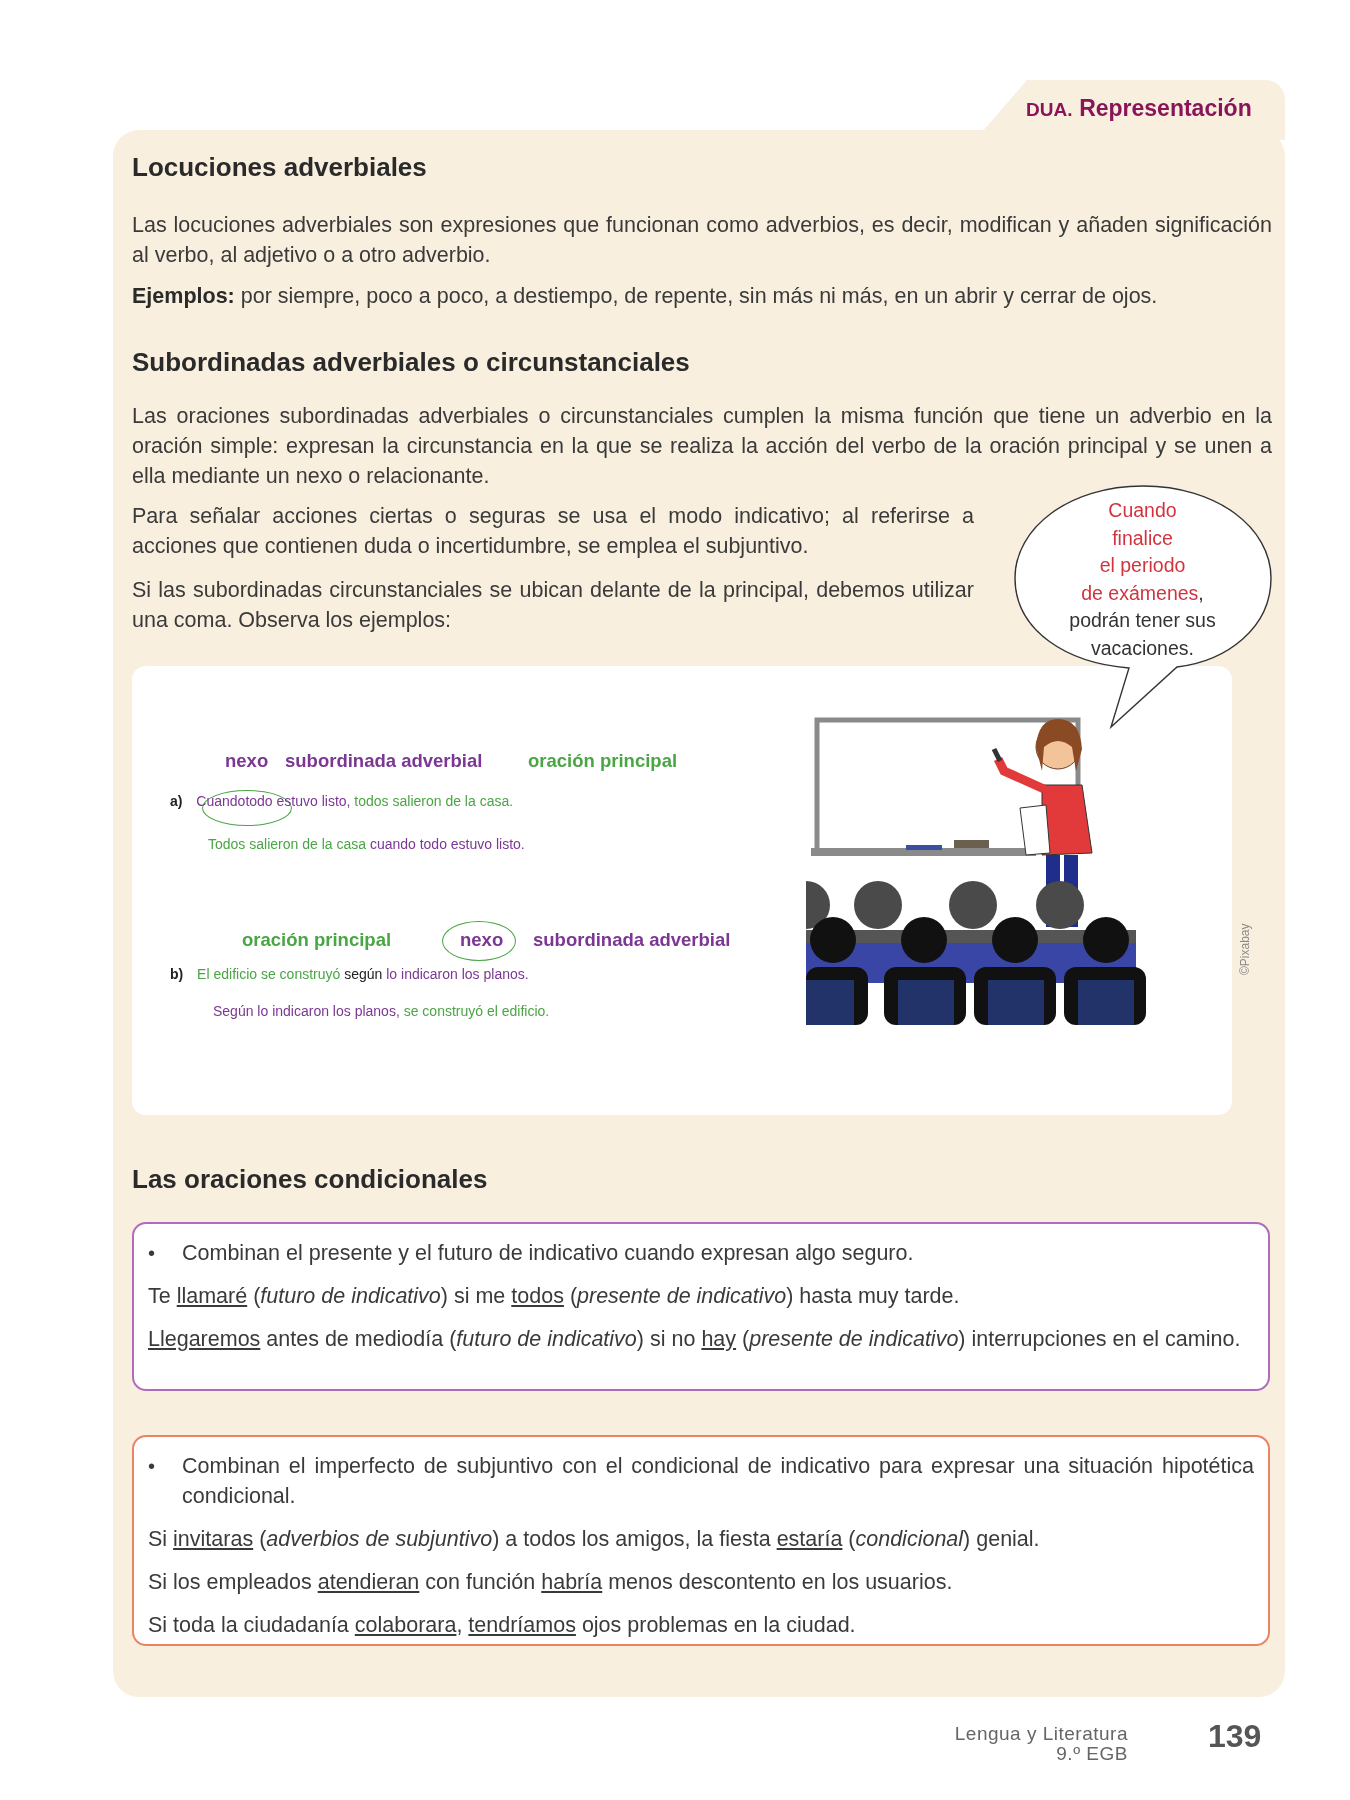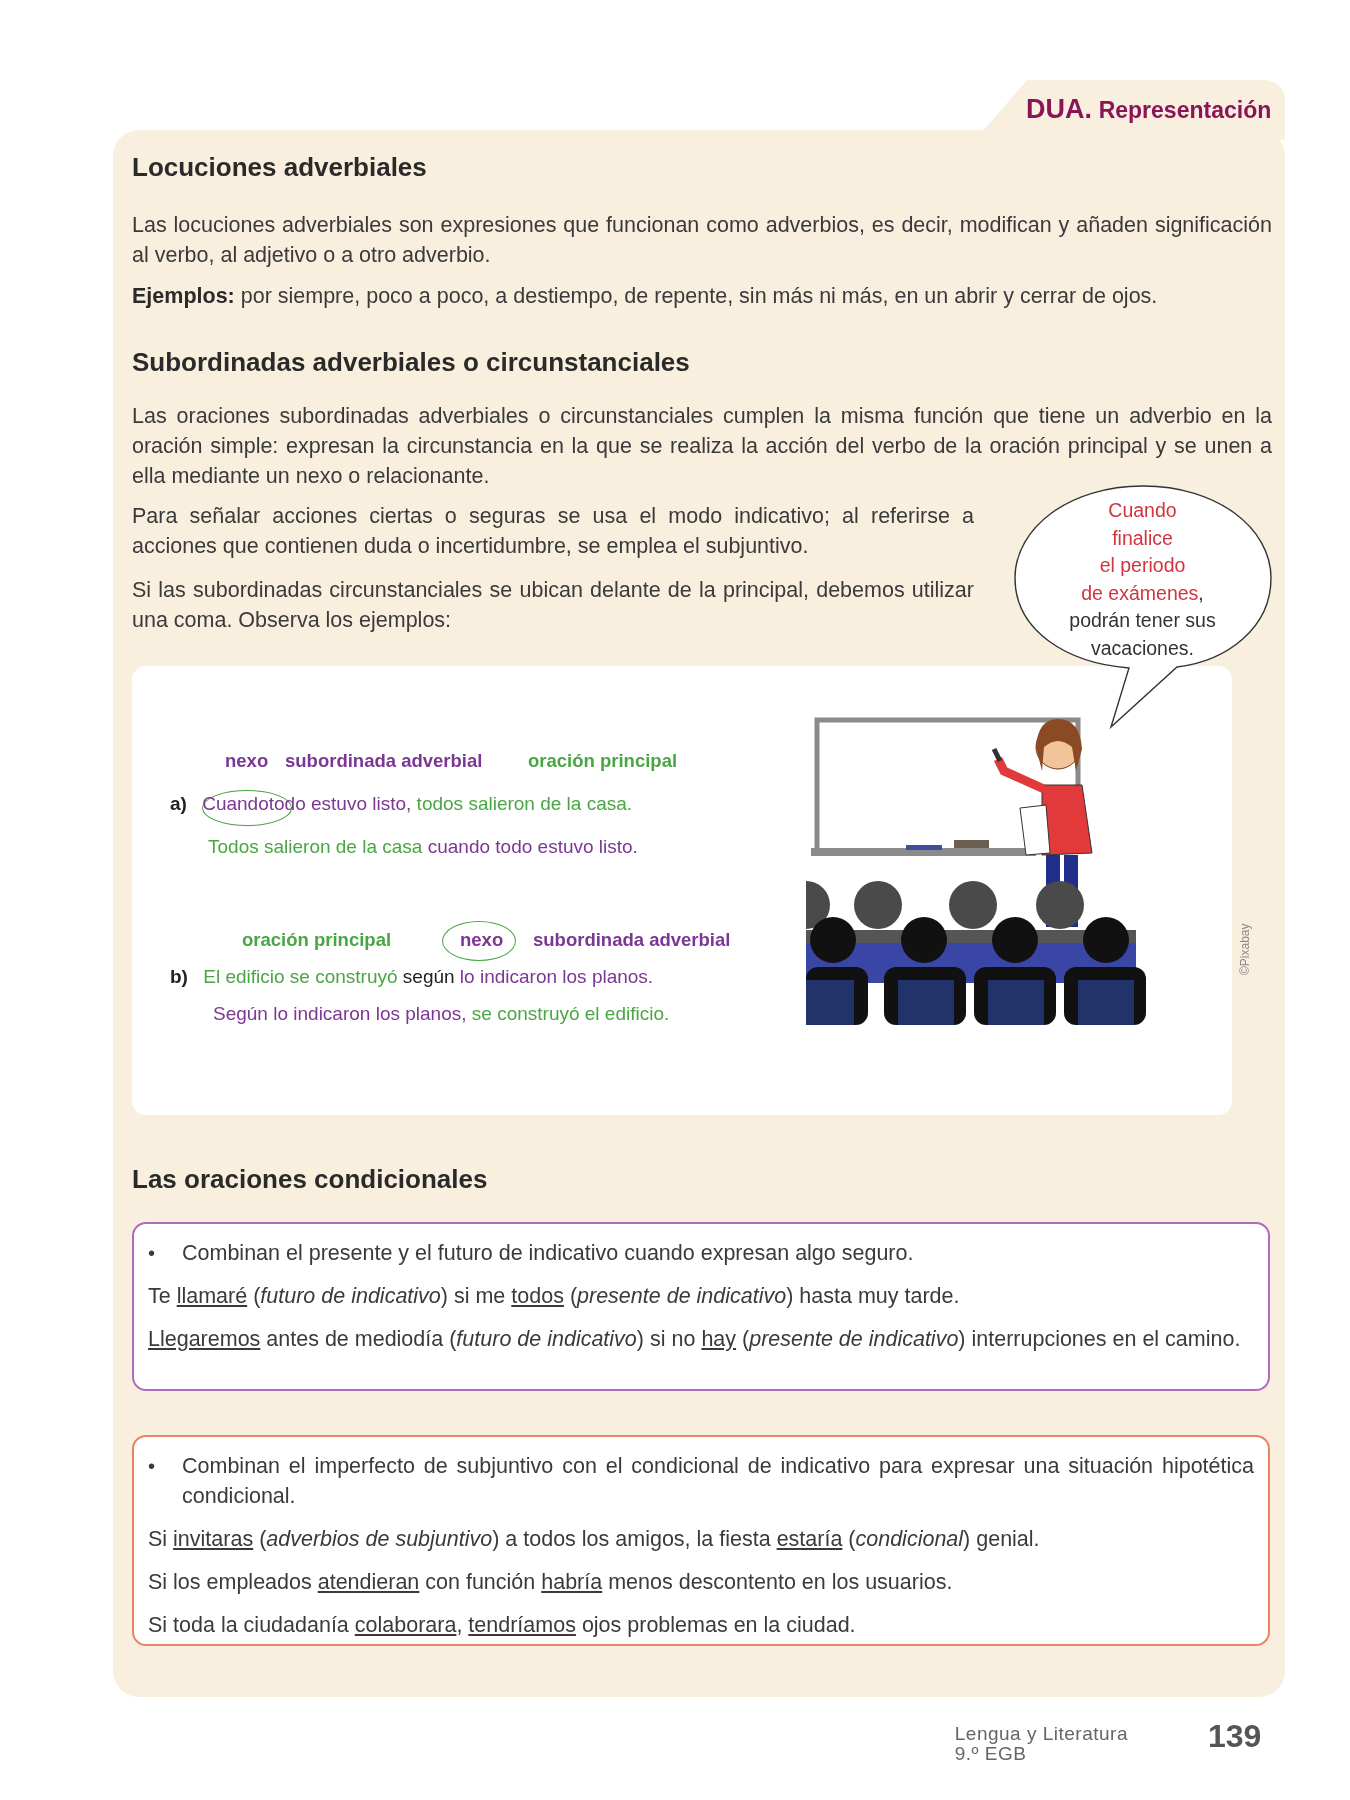--- a/index.html
+++ b/index.html
@@ -4,49 +4,49 @@
 <style>
   html, body { margin:0; padding:0; background:#ffffff; }
   body { width:1350px; height:1800px; position:relative; overflow:hidden;
          font-family:"Liberation Sans", sans-serif; color:#3a3a3a; }
   .panel { position:absolute; left:113px; top:130px; width:1172px; height:1567px;
            background:#f9efdf; border-radius:26px; }
   .tab { position:absolute; left:975px; top:80px; width:310px; height:60px;
          background:#f9efdf; border-radius:0 20px 0 0;
          clip-path:polygon(52px 0, 100% 0, 100% 100%, 0 100%); }
   .tab-text { position:absolute; left:1026px; top:94px; font-size:24px; color:#8a1458; white-space:nowrap; }
-  .tab-text b { font-size:27px; font-weight:bold; }
+  .tab-text b { font-size:19px; font-weight:bold; }
   .tab-text span.rep { font-weight:bold; font-size:23px; }
   h2 { position:absolute; left:132px; margin:0; font-size:26px; font-weight:bold; color:#2a2a2a; }
   p.t { position:absolute; left:132px; margin:0; font-size:21.5px; line-height:30px; color:#3a3a3a; text-align:justify; }
   .bubble { position:absolute; left:1015px; top:485px; width:255px; height:185px; }
   .bubble-text { position:absolute; left:1015px; top:497px; width:255px; text-align:center;
                  font-size:19.5px; line-height:27.5px; color:#333; }
   .red { color:#d2343f; }
   .ex-box { position:absolute; left:132px; top:666px; width:1100px; height:449px;
             background:#ffffff; border-radius:14px; }
   .lbl { position:absolute; font-size:18.5px; font-weight:bold; white-space:nowrap; }
   .purple { color:#7b3793; }
   .green { color:#4aa544; }
-  .sent { position:absolute; font-size:19px; white-space:nowrap; }
+  .sent { position:absolute; font-size:14px; white-space:nowrap; }
   .sent b { color:#222; }
   .oval { position:absolute; border:1.5px solid #4aa544; border-radius:50%; }
   .illus { position:absolute; left:806px; top:705px; width:360px; height:332px; }
   .credit { position:absolute; left:1238px; top:975px; font-size:12px; color:#888;
             transform:rotate(-90deg); transform-origin:left top; white-space:nowrap; }
   .rule-box { position:absolute; left:132px; width:1138px; background:#fff;
               border-radius:14px; box-sizing:border-box; padding:14px 14px 0 14px; }
   .rule-box.p { top:1222px; height:169px; border:2px solid #b06bbd; }
   .rule-box.o { top:1435px; height:211px; border:2px solid #ea8363; }
   .rb-line { font-size:21.5px; line-height:30px; color:#3a3a3a; text-align:justify; margin:0 0 13px 0; }
   .rb-bullet { display:flex; }
   .rb-bullet .dot { width:34px; flex:none; font-size:20px; }
   .u { text-decoration:underline; }
   .i { font-style:italic; }
-  .footer { position:absolute; right:222px; top:1724px; text-align:left; color:#666; font-size:19px; line-height:20px; letter-spacing:0.5px; }
+  .footer { position:absolute; right:222px; top:1724px; text-align:right; color:#666; font-size:19px; line-height:20px; letter-spacing:0.5px; }
   .pagenum { position:absolute; left:1208px; top:1718px; font-size:32px; font-weight:bold; color:#555; }
 </style>
 </head>
 <body>
 
 <div class="tab"></div>
 <div class="panel"></div>
 <div class="tab-text">
   <b>DUA.</b>
   <span class="rep">Representación</span>

